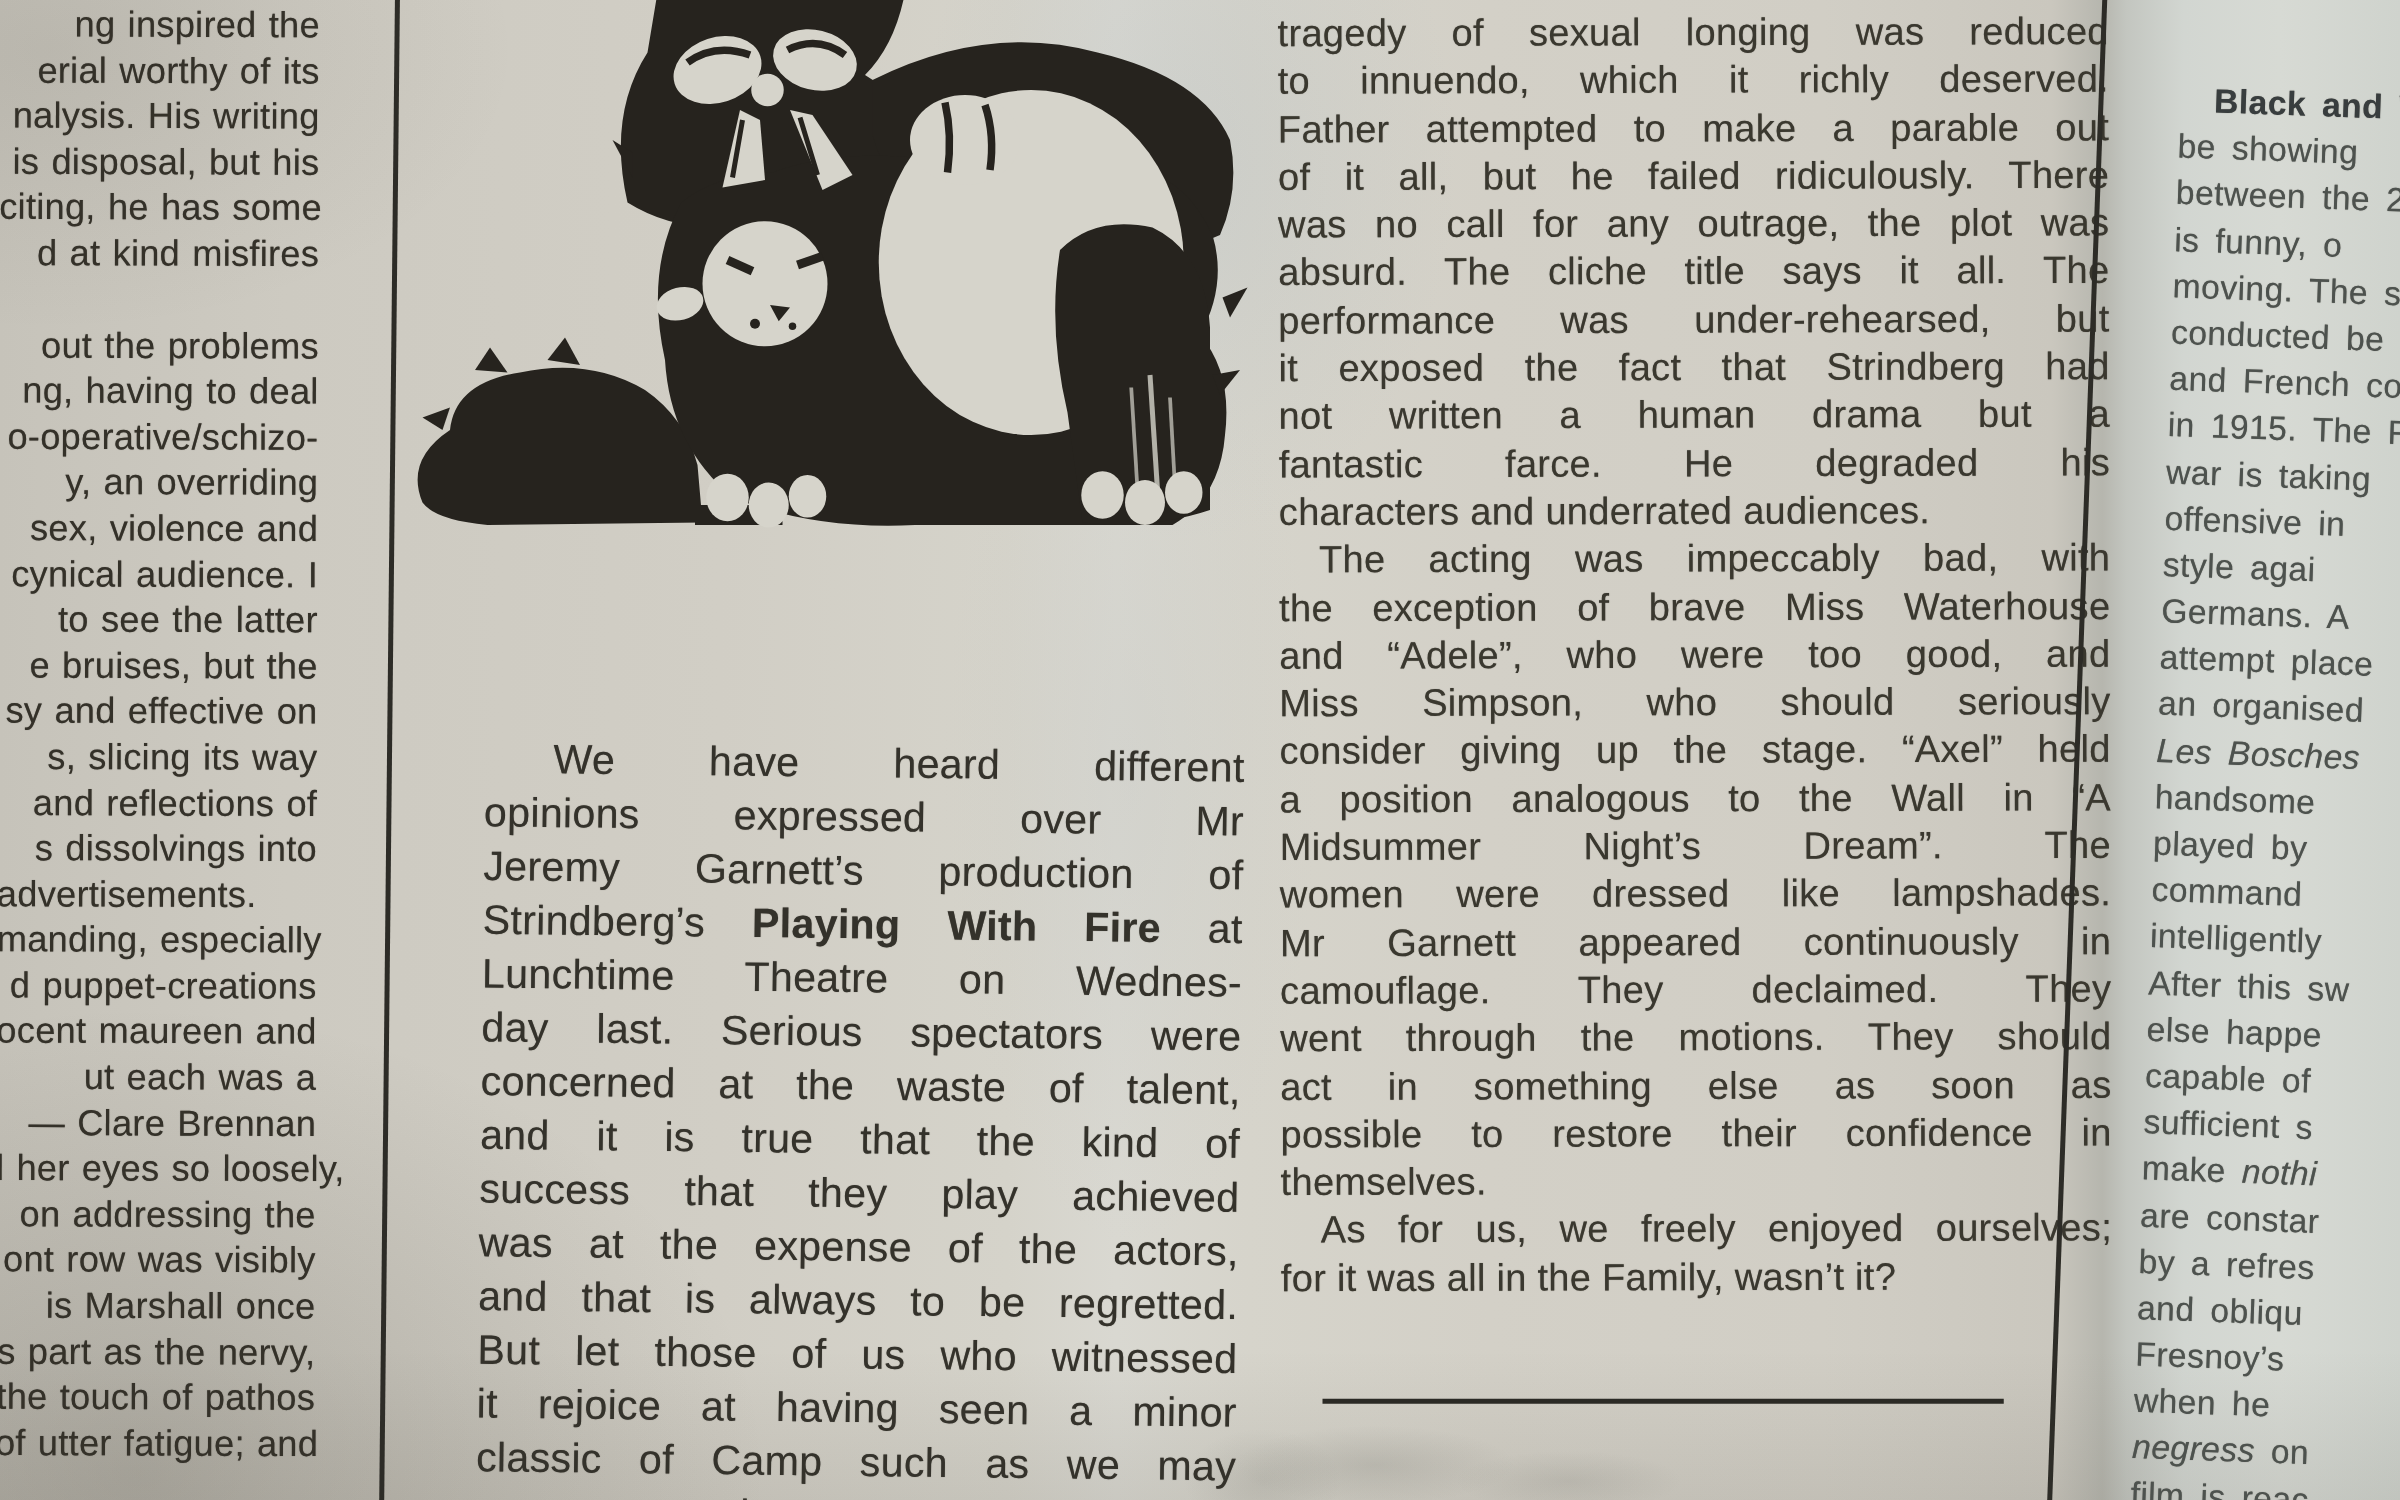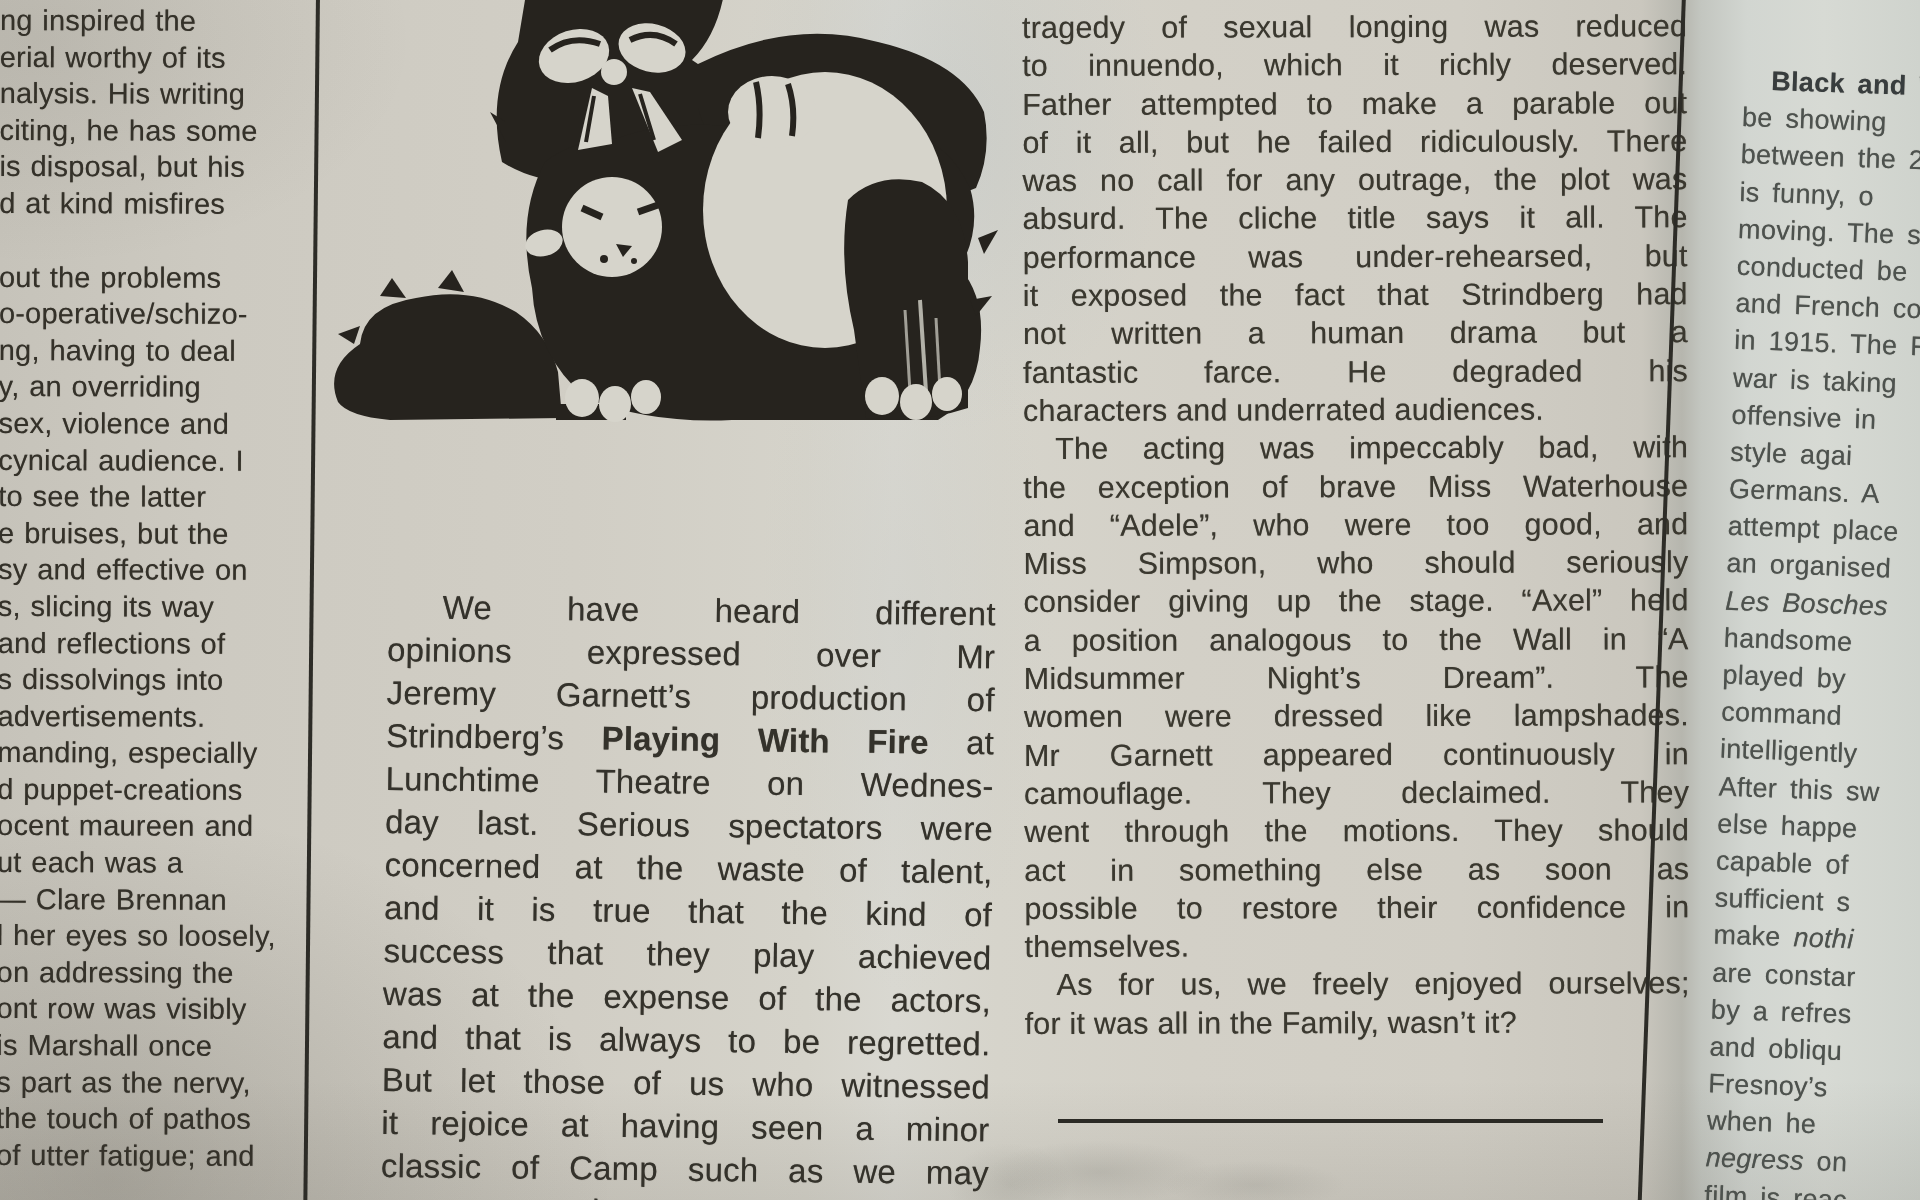--- a/index.html
+++ b/index.html
@@ -29,21 +29,21 @@
   .line{white-space:nowrap;position:relative;}
   
   .jcol .line{white-space:normal;text-align:justify;overflow:visible;}
   .jcol .line::after{content:"";display:inline-block;width:100%;height:0;}
   .jcol .line.end{text-align:left;}
   .jcol .line.end::after{display:none;}
 
   .c1{left:0;top:2px;width:256px;font-size:29px;color:#343129;
       transform:rotate(.2deg);transform-origin:top left;
       letter-spacing:.2px;word-spacing:1.5px;}
-  .c1 .line{height:36.6px;line-height:36.6px;}
+  .c1 .line{height:36.6px;line-height:36.6px;text-align:right;}
   .c1 .line.end{text-align:left;}
   .c1 .line.gap{margin-top:37px;}
 
   .c2{left:388px;top:585px;width:608px;font-size:33px;color:#34322b;
       transform:rotate(.7deg);transform-origin:top left;letter-spacing:.2px;}
   .c2 .line{height:43px;line-height:43px;}
   .c2 .line.ind{text-indent:55px;}
 
   .c3{left:1022px;top:8px;width:665px;font-size:30.5px;color:#3a382f;
       transform:rotate(-.15deg);transform-origin:top left;letter-spacing:.2px;}
@@ -131,26 +131,26 @@
 </svg>
 
 <div class="vrule vrule1"></div>
 <div class="vrule vrule2"></div>
 <div class="endrule"></div>
 
 <div class="col c1">
     <div class="line">ng inspired the</div>
     <div class="line">erial worthy of its</div>
     <div class="line">nalysis. His writing</div>
+    <div class="line">is disposal, but his</div>
     <div class="line">citing, he has some</div>
-    <div class="line">is disposal, but his</div>
     <div class="line">d at kind misfires</div>
     <div class="line gap">out the problems</div>
+    <div class="line">ng, having to deal</div>
     <div class="line">o-operative/schizo-</div>
-    <div class="line">ng, having to deal</div>
     <div class="line">y, an overriding</div>
     <div class="line">sex, violence and</div>
     <div class="line">cynical audience. I</div>
     <div class="line">to see the latter</div>
     <div class="line">e bruises, but the</div>
     <div class="line">sy and effective on</div>
     <div class="line">s, slicing its way</div>
     <div class="line">and reflections of</div>
     <div class="line">s dissolvings into</div>
     <div class="line end">advertisements.</div>

